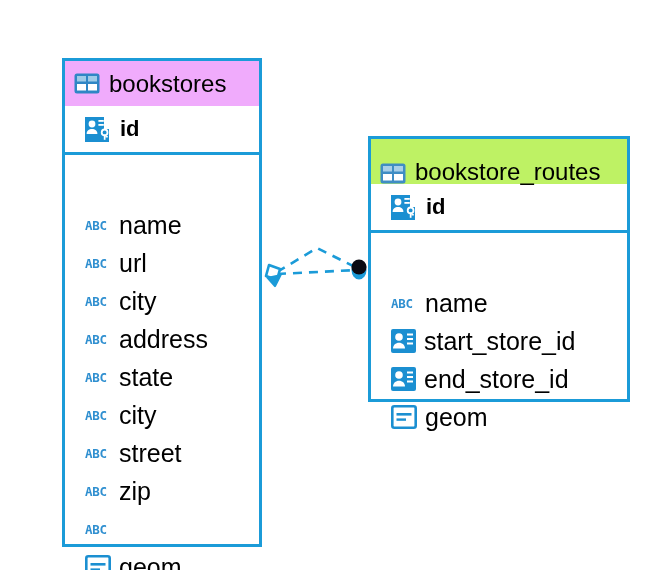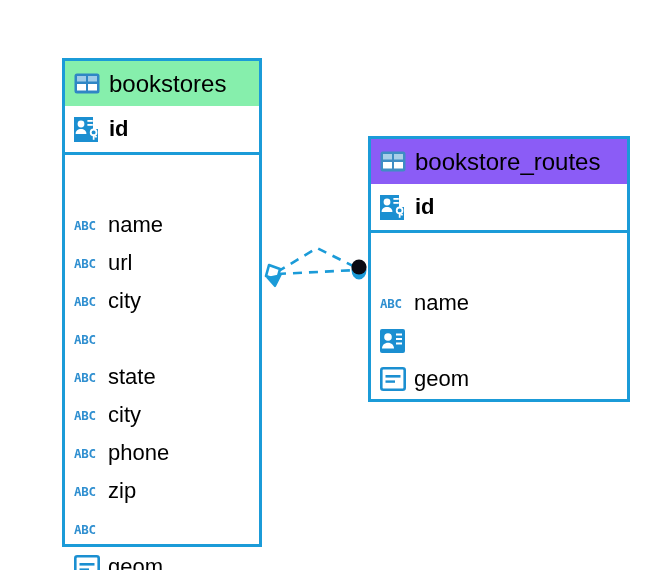--- a/index.html
+++ b/index.html
@@ -44,46 +44,46 @@
   }
 
   .entity-header {
     display: flex;
     align-items: center;
     box-sizing: border-box;
     height: 45px;
     padding-left: 9px;
     gap: 9px;
   }
-  .entity-header.accent-orange { background: #86efac; }
-  .entity-header.accent-grey   { background: #8b5cf6; }
+  .entity-header.accent-orange { background: #f0abfc; }
+  .entity-header.accent-grey   { background: #bef264; align-items: flex-end; }
 
   .entity-title {
     font-size: 24px;
     color: #000000;
     line-height: 1;
     white-space: nowrap;
   }
 
   .pk-section {
     border-bottom: 3px solid #1b9bd8;
   }
 
   .field-row {
     display: flex;
     align-items: center;
     box-sizing: border-box;
-    padding-left: 9px;
+    padding-left: 20px;
     gap: 8px;
     height: 38px;
   }
   .pk-section .field-row { height: 46px; }
 
   .field-name {
-    font-size: 22px;
+    font-size: 25px;
     color: #000000;
     line-height: 1;
     white-space: nowrap;
   }
   .field-name.pk { font-weight: bold; font-size: 22px; }
 
   .fields-section { padding-top: 3px; margin-top: 48px; }
 
   
   .icon { flex: 0 0 auto; display: block; }
@@ -153,38 +153,39 @@
       <div class="field-row">
         <svg class="icon icon-abc" viewBox="0 0 26 14">
           <text x="0" y="11.5" font-family="'DejaVu Sans Mono', monospace" font-size="12.5" font-weight="bold" fill="#2f8fd0" letter-spacing="-0.3">ABC</text>
         </svg>
         <span class="field-name">city</span>
       </div>
       <div class="field-row">
         <svg class="icon icon-abc" viewBox="0 0 26 14">
           <text x="0" y="11.5" font-family="'DejaVu Sans Mono', monospace" font-size="12.5" font-weight="bold" fill="#2f8fd0" letter-spacing="-0.3">ABC</text>
         </svg>
+        <span class="field-name">address</span>
       </div>
       <div class="field-row">
         <svg class="icon icon-abc" viewBox="0 0 26 14">
           <text x="0" y="11.5" font-family="'DejaVu Sans Mono', monospace" font-size="12.5" font-weight="bold" fill="#2f8fd0" letter-spacing="-0.3">ABC</text>
         </svg>
         <span class="field-name">state</span>
       </div>
       <div class="field-row">
         <svg class="icon icon-abc" viewBox="0 0 26 14">
           <text x="0" y="11.5" font-family="'DejaVu Sans Mono', monospace" font-size="12.5" font-weight="bold" fill="#2f8fd0" letter-spacing="-0.3">ABC</text>
         </svg>
         <span class="field-name">city</span>
       </div>
       <div class="field-row">
         <svg class="icon icon-abc" viewBox="0 0 26 14">
           <text x="0" y="11.5" font-family="'DejaVu Sans Mono', monospace" font-size="12.5" font-weight="bold" fill="#2f8fd0" letter-spacing="-0.3">ABC</text>
         </svg>
-        <span class="field-name">phone</span>
+        <span class="field-name">street</span>
       </div>
       <div class="field-row">
         <svg class="icon icon-abc" viewBox="0 0 26 14">
           <text x="0" y="11.5" font-family="'DejaVu Sans Mono', monospace" font-size="12.5" font-weight="bold" fill="#2f8fd0" letter-spacing="-0.3">ABC</text>
         </svg>
         <span class="field-name">zip</span>
       </div>
       <div class="field-row">
         <svg class="icon icon-abc" viewBox="0 0 26 14">
           <text x="0" y="11.5" font-family="'DejaVu Sans Mono', monospace" font-size="12.5" font-weight="bold" fill="#2f8fd0" letter-spacing="-0.3">ABC</text>
@@ -240,22 +241,34 @@
 
       <div class="field-row">
         <svg class="icon icon-fk" viewBox="0 0 25 24">
           <rect x="0" y="0" width="25" height="24" rx="2" fill="#1b8fd1"></rect>
           <circle cx="8" cy="8" r="3.8" fill="#ffffff"></circle>
           <path d="M2 19.5c0-3.6 2.7-5.8 6-5.8s6 2.2 6 5.8z" fill="#ffffff"></path>
           <rect x="16" y="4.5" width="6" height="2" fill="#ffffff"></rect>
           <rect x="16" y="9" width="6" height="2" fill="#ffffff"></rect>
           <rect x="16" y="13.5" width="6" height="2" fill="#ffffff"></rect>
         </svg>
-      </div>
-
+        <span class="field-name">start_store_id</span>
+      </div>
+
+      <div class="field-row">
+        <svg class="icon icon-fk" viewBox="0 0 25 24">
+          <rect x="0" y="0" width="25" height="24" rx="2" fill="#1b8fd1"></rect>
+          <circle cx="8" cy="8" r="3.8" fill="#ffffff"></circle>
+          <path d="M2 19.5c0-3.6 2.7-5.8 6-5.8s6 2.2 6 5.8z" fill="#ffffff"></path>
+          <rect x="16" y="4.5" width="6" height="2" fill="#ffffff"></rect>
+          <rect x="16" y="9" width="6" height="2" fill="#ffffff"></rect>
+          <rect x="16" y="13.5" width="6" height="2" fill="#ffffff"></rect>
+        </svg>
+        <span class="field-name">end_store_id</span>
+      </div>
 
       <div class="field-row">
         <svg class="icon icon-geom" viewBox="0 0 26 24">
           <rect x="1.3" y="1.3" width="23.4" height="21.4" rx="2" fill="#ffffff" stroke="#1b8fd1" stroke-width="2.6"></rect>
           <rect x="5.5" y="8" width="15" height="2.6" fill="#1b8fd1"></rect>
           <rect x="5.5" y="13.4" width="9.5" height="2.4" fill="#1b8fd1"></rect>
         </svg>
         <span class="field-name">geom</span>
       </div>
     </div>

